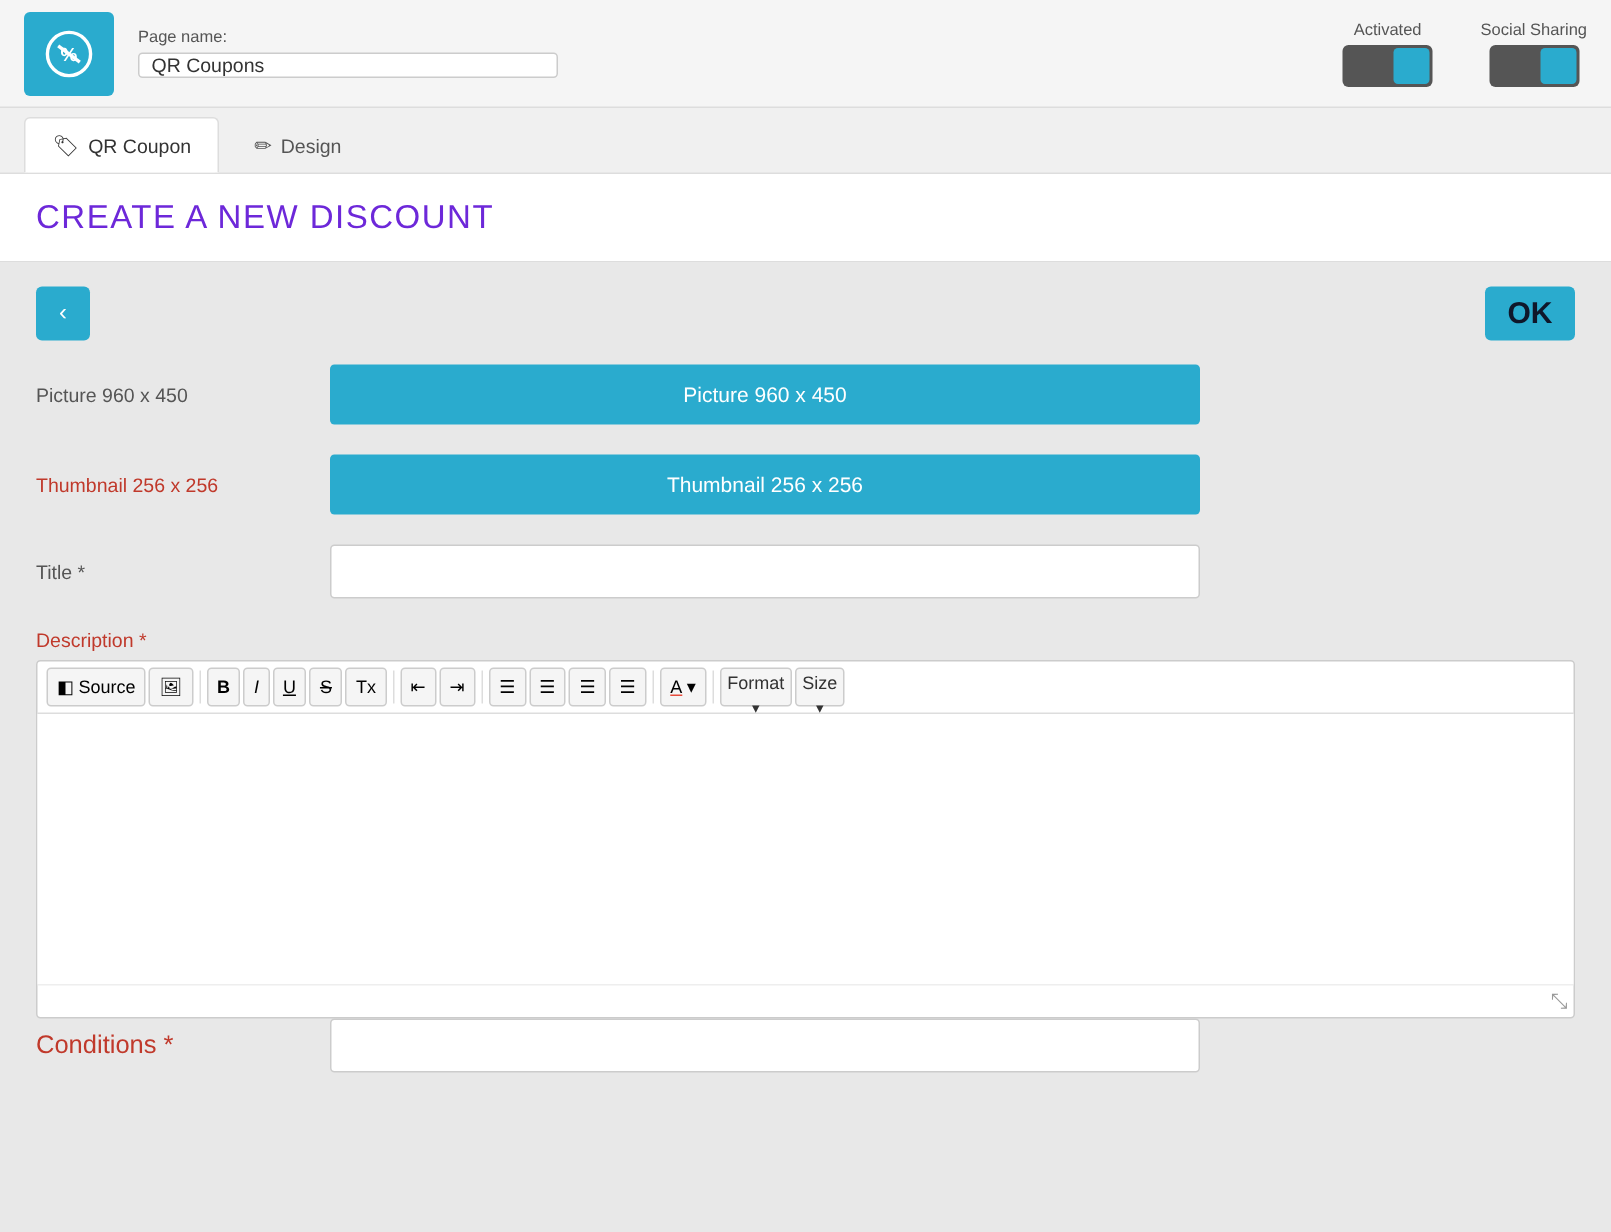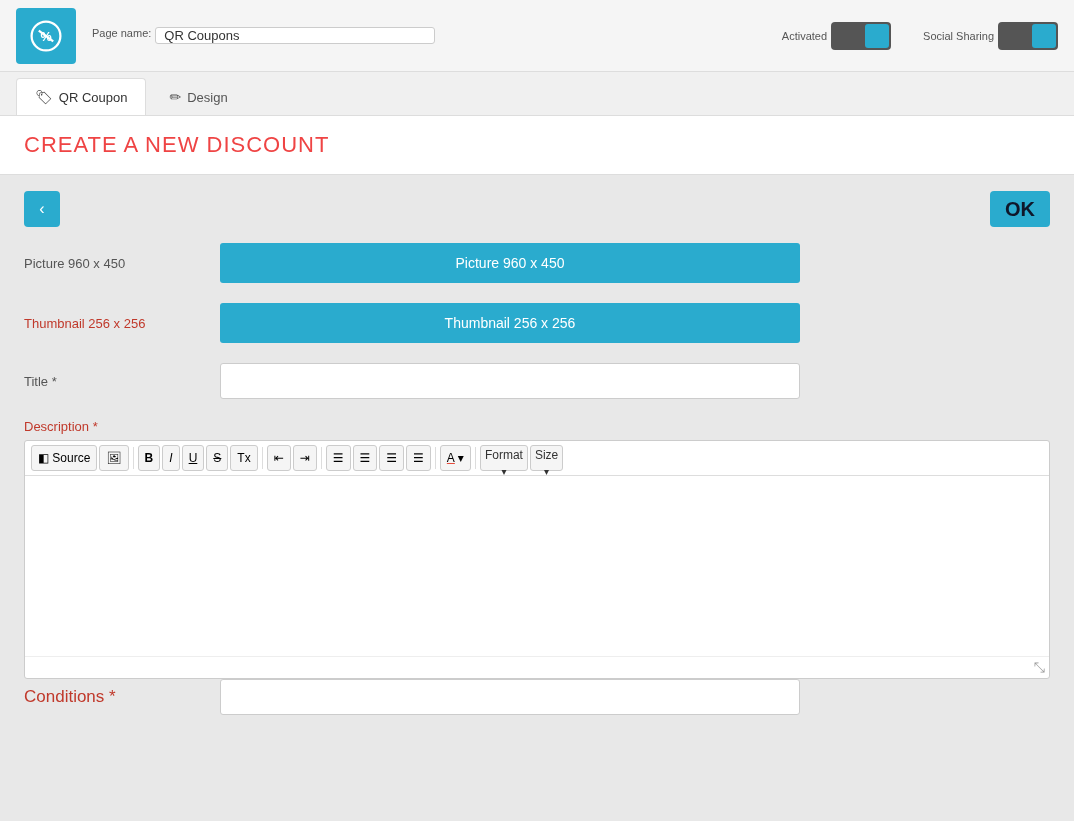--- a/index.html
+++ b/index.html
@@ -29,20 +29,21 @@
       justify-content: center;
       border-radius: 4px;
       flex-shrink: 0;
     }
     .logo-box svg {
       width: 36px;
       height: 36px;
     }
     .page-name-section {
       display: flex;
+      flex-direction: column;
       gap: 4px;
     }
     .page-name-label {
       font-size: 11px;
       color: #555;
     }
     .page-name-input {
       width: 280px;
       border: 1px solid #ccc;
       border-radius: 3px;
@@ -52,21 +53,21 @@
       background: #fff;
     }
     .header-toggles {
       margin-left: auto;
       display: flex;
       gap: 32px;
       align-items: center;
     }
     .toggle-group {
       display: flex;
-      flex-direction: row;
+      flex-direction: column;
       align-items: center;
       gap: 4px;
     }
     .toggle-label {
       font-size: 11px;
       color: #555;
     }
     .toggle-switch {
       width: 60px;
       height: 28px;
@@ -124,21 +125,21 @@
       padding: 0;
     }
     .page-title-bar {
       background: #fff;
       padding: 16px 24px;
       border-bottom: 1px solid #ddd;
     }
     .page-title {
       font-size: 22px;
       font-weight: normal;
-      color: #ef4444;
+      color: #6d28d9;
       letter-spacing: 1px;
       text-transform: uppercase;
     }
 
     
     .form-area {
       padding: 16px 24px;
       background: #e8e8e8;
     }
     .nav-buttons {

